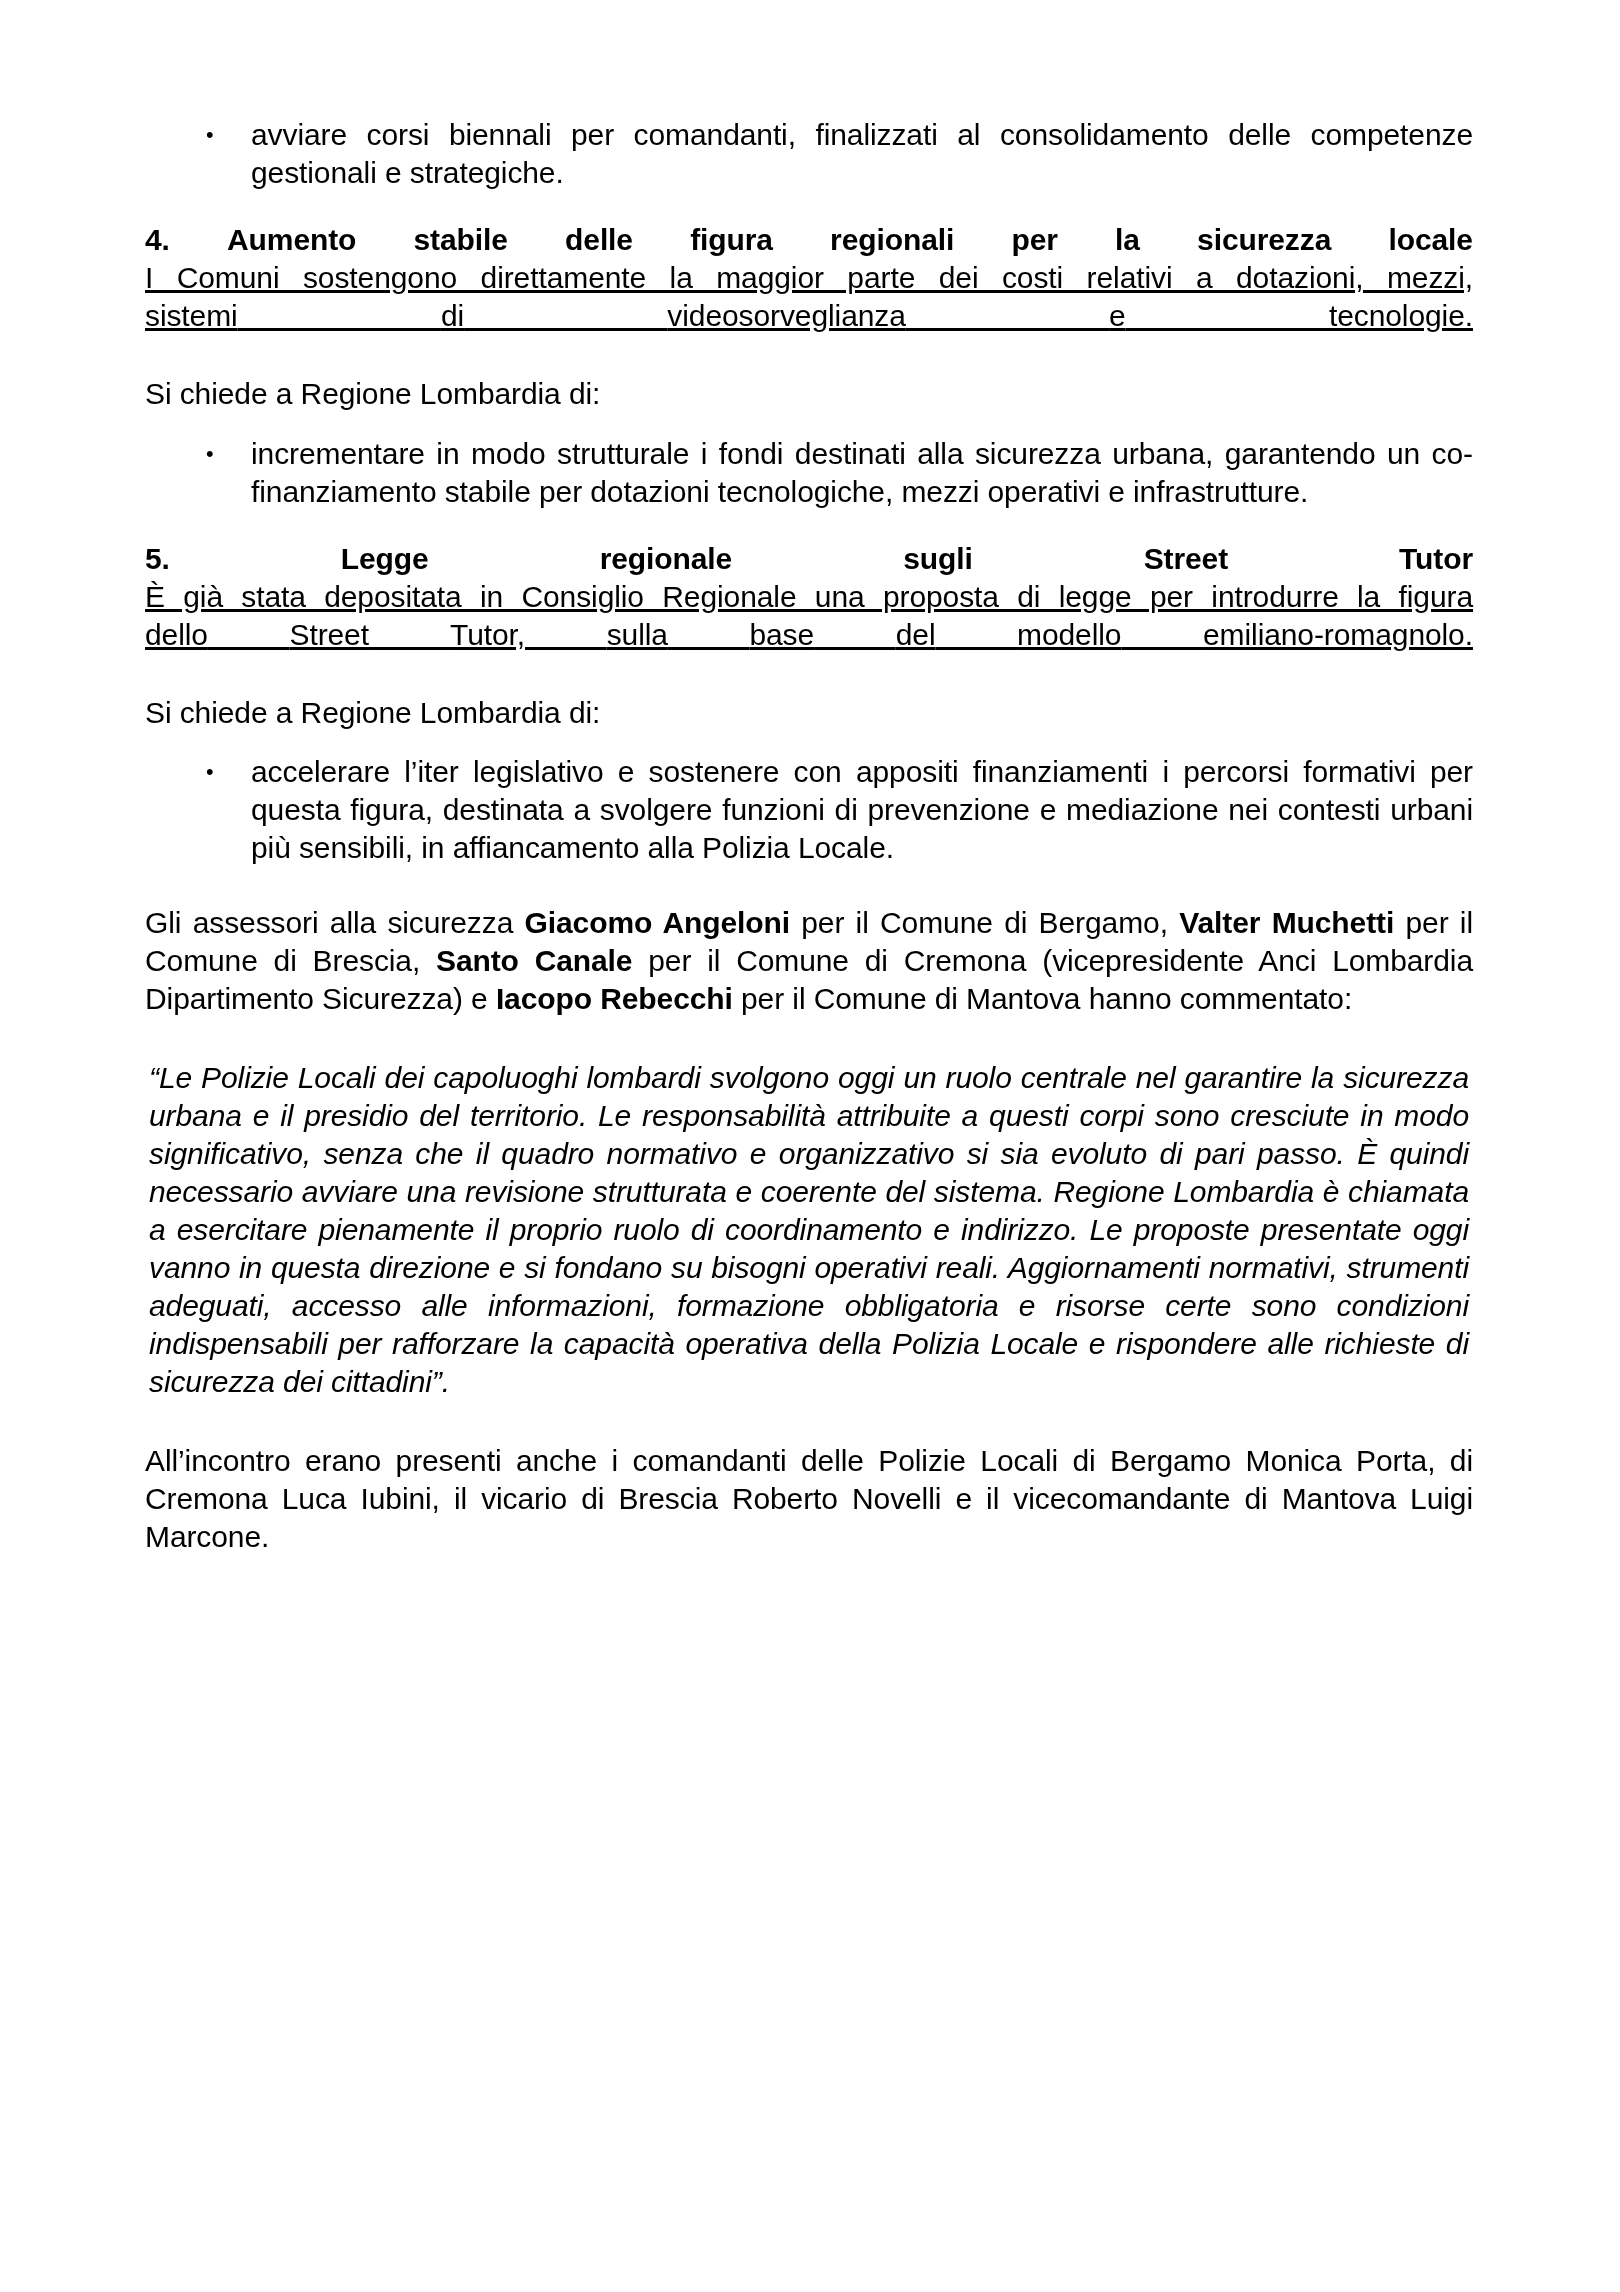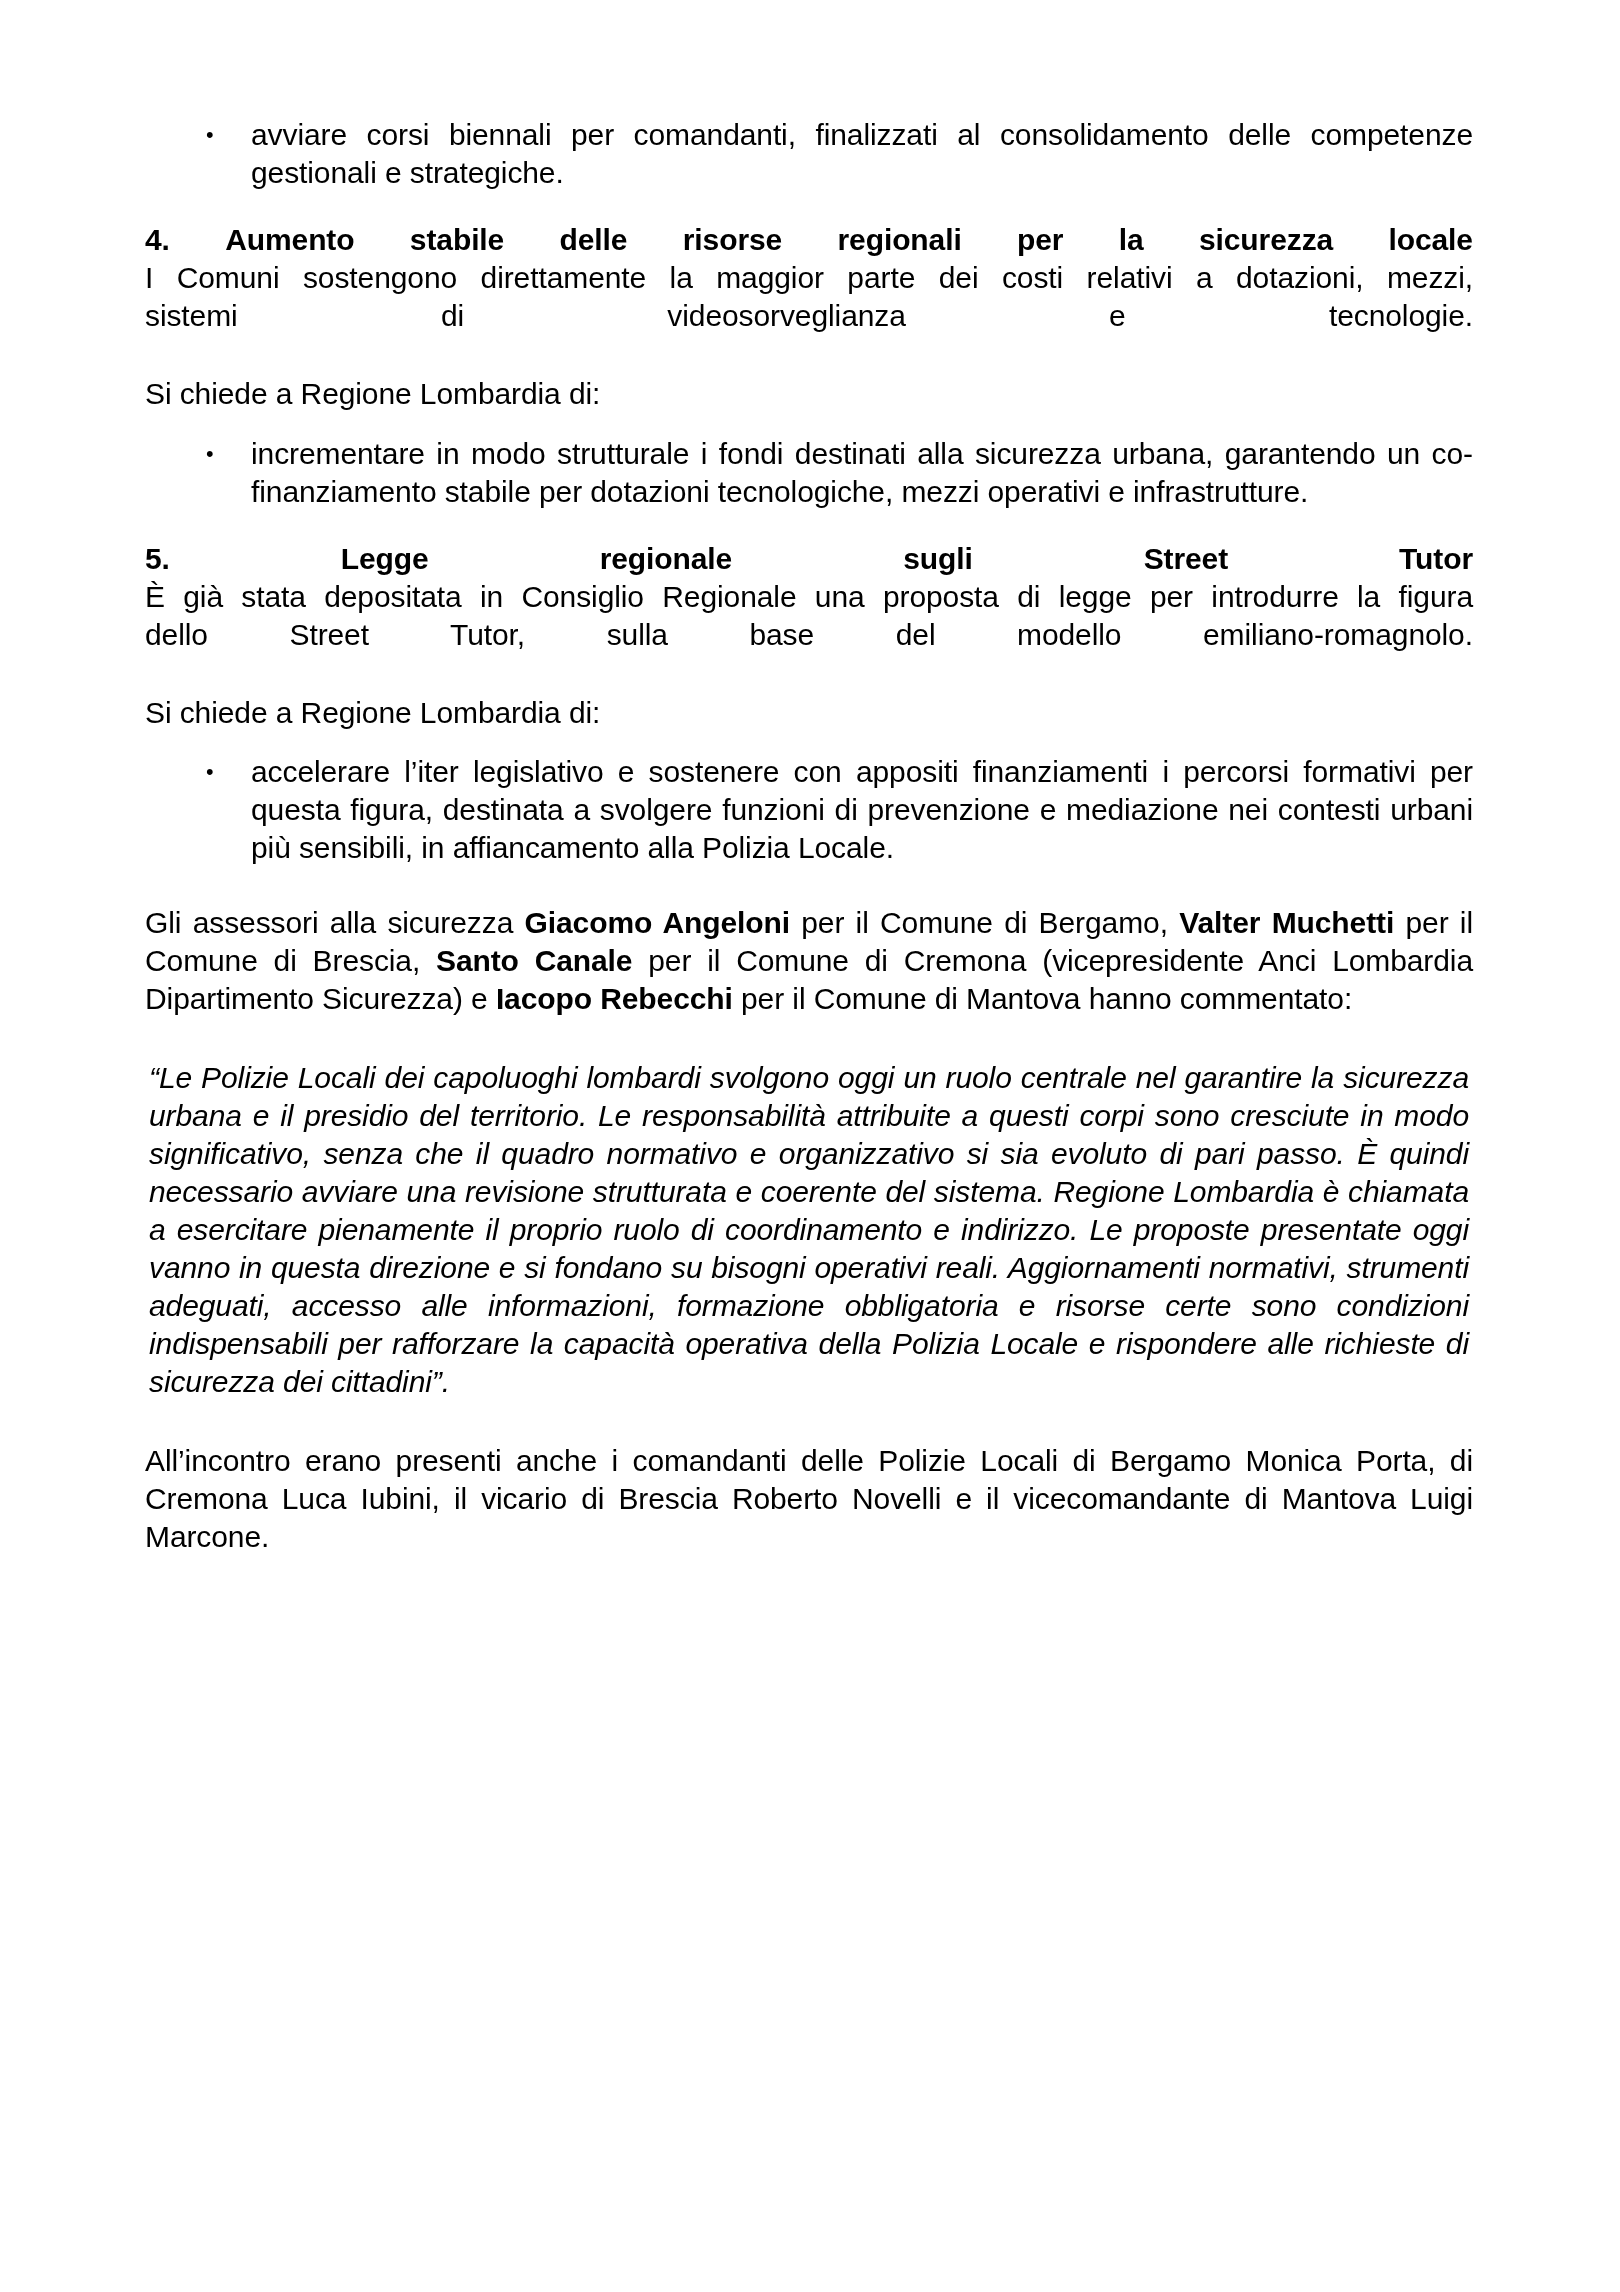--- a/index.html
+++ b/index.html
@@ -32,20 +32,21 @@
     text-align: justify;
     text-justify: inter-word;
     letter-spacing: -0.1px;
   }
 
   
   .stretch {
     display: block;
     text-align: justify;
     text-align-last: justify;
+    text-decoration: underline;
   }
   .normal-last {
     display: block;
     text-align: justify;
     text-align-last: left;
     margin-top: 40px;
   }
 
   b, .bold { font-weight: bold; }
 
@@ -113,21 +114,21 @@
     <ul class="bullets">
       <li>
         <span class="dot"></span>
         <span>avviare corsi biennali per comandanti, finalizzati al consolidamento delle competenze gestionali e strategiche.</span>
       </li>
     </ul>
 
     <div class="gap-md"></div>
 
     <div>
-      <span class="section-heading"><span>4.</span>&nbsp;<span>Aumento</span> <span>stabile</span> <span>delle</span> <span>risorse</span> <span>regionali</span> <span>per</span> <span>la</span> <span>sicurezza</span> <span>locale</span></span>
+      <span class="section-heading"><span>4.</span>&nbsp;<span>Aumento</span> <span>stabile</span> <span>delle</span> <span>figura</span> <span>regionali</span> <span>per</span> <span>la</span> <span>sicurezza</span> <span>locale</span></span>
 
       <p class="para">
         <span class="stretch">I Comuni sostengono direttamente la maggior parte dei costi relativi a dotazioni, mezzi,</span>
         <span class="stretch"><span>sistemi</span> <span>di</span> <span>videosorveglianza</span> <span>e</span> <span>tecnologie.</span></span>
         <span class="normal-last">Si chiede a Regione Lombardia di:</span>
       </p>
 
       <div class="gap-sm"></div>
 
       <ul class="bullets">

